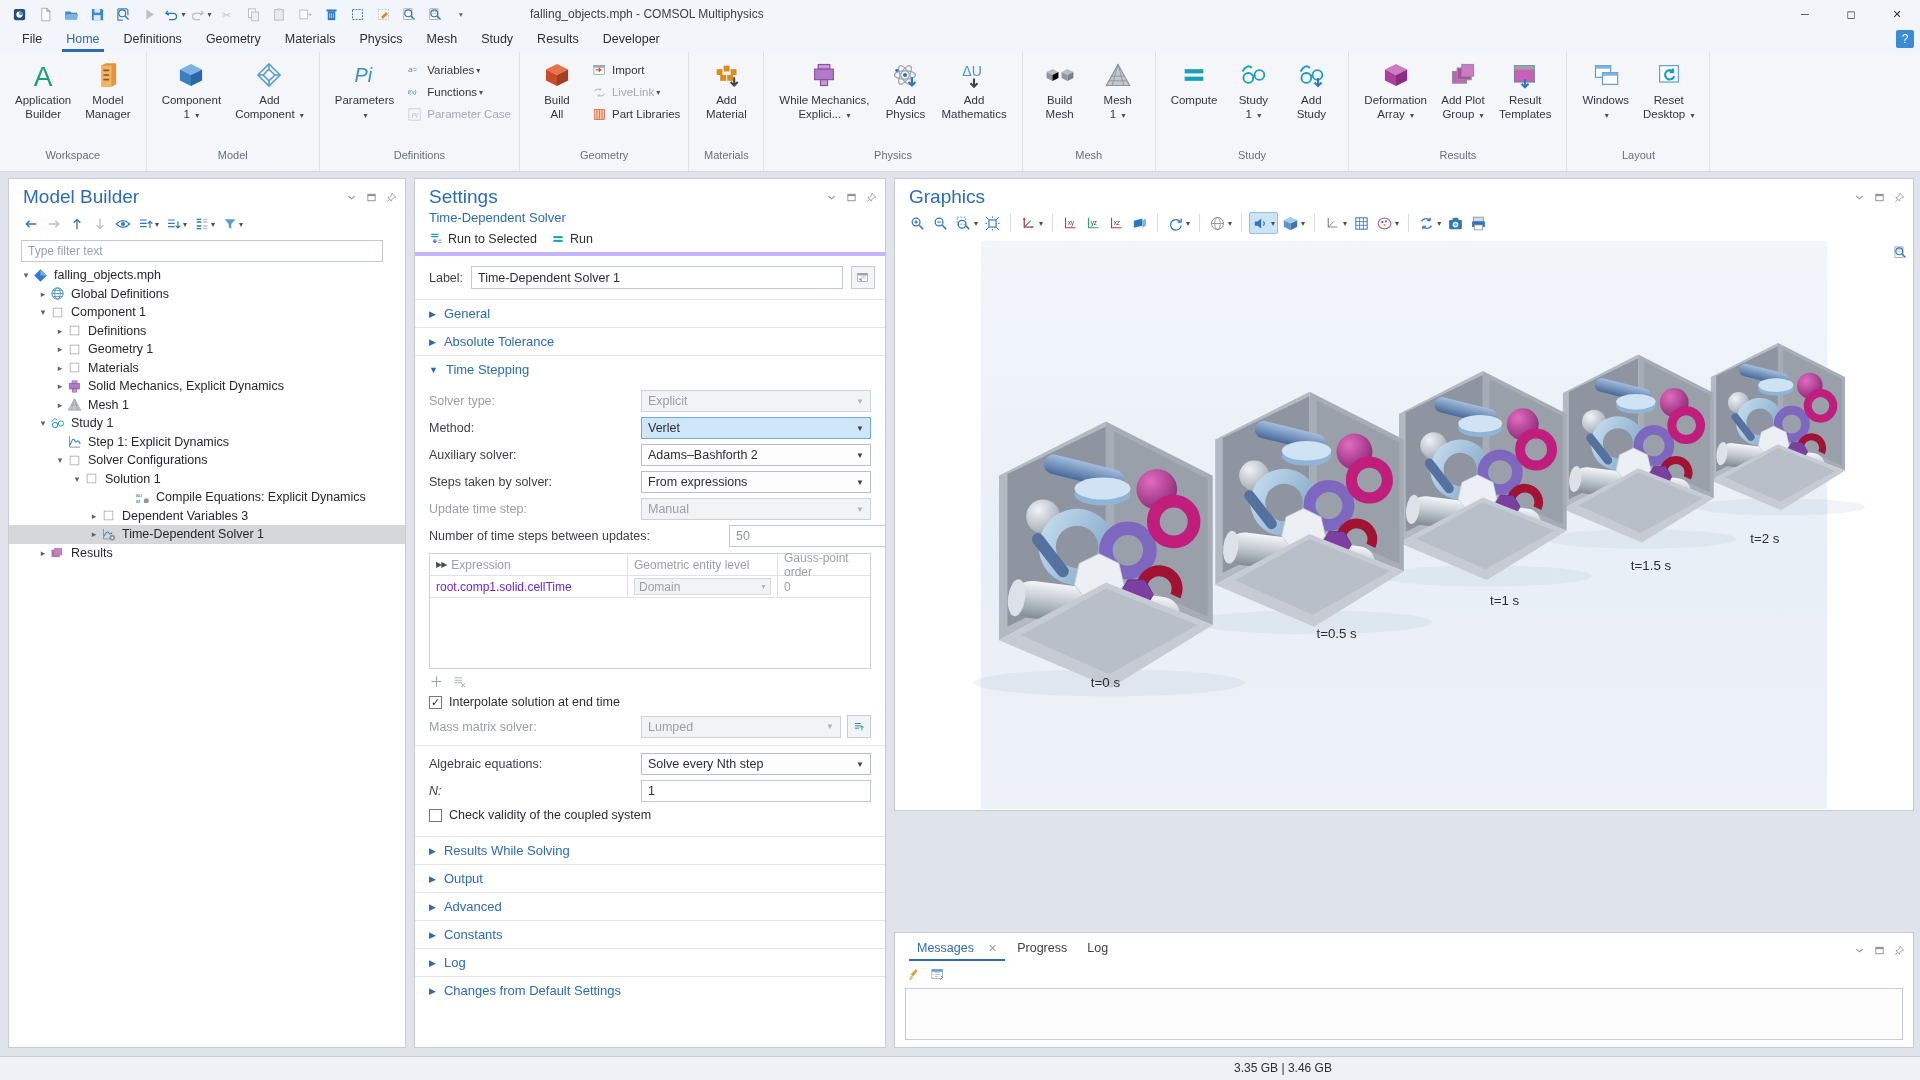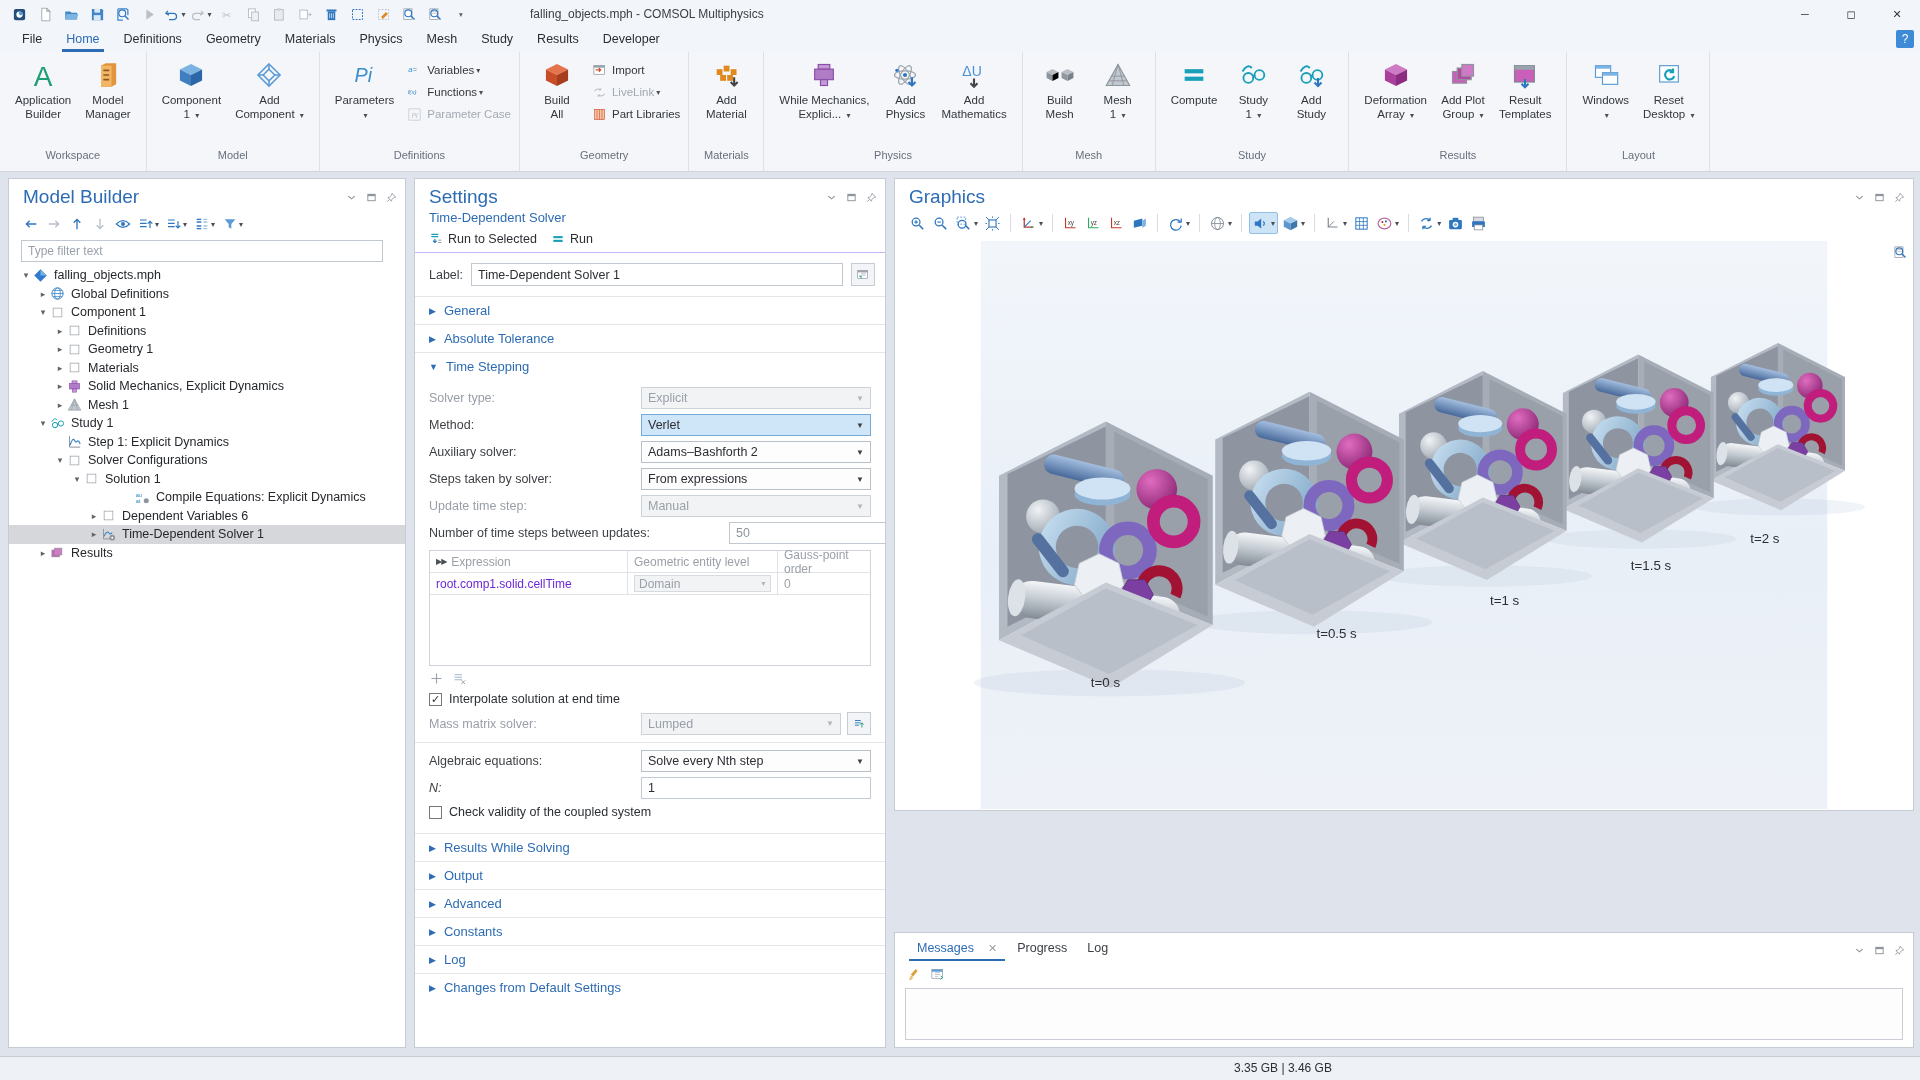--- a/index.html
+++ b/index.html
@@ -55,21 +55,21 @@
   #mb-tree { font-size:12.5px; color:#24272c; }
   .trow { display:flex; align-items:center; height:18.5px; white-space:nowrap; }
   .trow.sel { background:#d5d7da; }
   .texp { width:14px; font-size:9px; color:#5d646d; text-align:center; flex:none; }
   .ticon { width:17px; height:15px; flex:none; display:flex; align-items:center; }
   .ticon svg { width:15px; height:15px; }
   .tlbl { margin-left:4px; }
 
   #settings-panel { left:414px; top:178px; width:472px; height:870px; overflow:hidden; }
   #settings-sub { font-size:13px; color:#2d6cb4; padding:2px 0 0 14px; }
-  #settings-tb { display:flex; align-items:flex-start; gap:14px; padding:7px 0 6px 14px; border-bottom:1px solid #c4b5fd; }
+  #settings-tb { display:flex; align-items:flex-start; gap:14px; padding:7px 0 6px 14px; border-bottom:4px solid #c4b5fd; }
   .sbtn { display:flex; align-items:center; gap:5px; font-size:12.5px; color:#2b2e33; }
   .sbtn svg { width:14px; height:14px; }
   #label-row { display:flex; align-items:center; margin:10px 10px 10px 14px; gap:8px; }
   #label-row .llbl { font-size:12.5px; color:#3c3f44; width:34px; }
   #label-input { flex:1; height:23px; border:1px solid #c2c8d0; font-size:12.5px; color:#2b2e33; padding:0 6px; font-family:"Liberation Sans",sans-serif; }
   .sq-btn { width:24px; height:23px; border:1px solid #c6ccd4; background:#f2f4f7; display:flex; align-items:center; justify-content:center; }
   .sq-btn svg { width:14px; height:14px; }
   .section-h { display:flex; align-items:center; height:28px; border-top:1px solid #e3e6ea; font-size:13px; color:#2d6cb4; padding-left:14px; gap:8px; }
   .section-h .sexp { font-size:9px; color:#2d6cb4; }
   .ts-body { padding:2px 0 8px 0; }
@@ -859,21 +859,21 @@
         </span>
         <span class="tlbl">Compile Equations: Explicit Dynamics</span>
       </div>
       <div class="trow" style="padding-left: 78px;">
         <span class="texp">▸</span>
         <span class="ticon">
           <svg viewBox="0 0 24 24">
             <rect x="5" y="5" width="14" height="14" fill="none" stroke="#8a919a"></rect>
           </svg>
         </span>
-        <span class="tlbl">Dependent Variables 6</span>
+        <span class="tlbl">Dependent Variables 3</span>
       </div>
       <div class="trow sel" style="padding-left: 78px;">
         <span class="texp">▸</span>
         <span class="ticon">
           <svg viewBox="0 0 24 24">
             <path d="M4 3 v16 h15" stroke="#8f959d" stroke-width="1.5" fill="none"></path>
             <path d="M5 15 q4 -10 7 -6 q3 4 6 0" stroke="#3a85c8" stroke-width="1.7" fill="none"></path>
             <circle cx="18" cy="17" r="4.5" fill="#8f959d"></circle>
             <circle cx="18" cy="17" r="1.6" fill="#fff"></circle>
           </svg>

